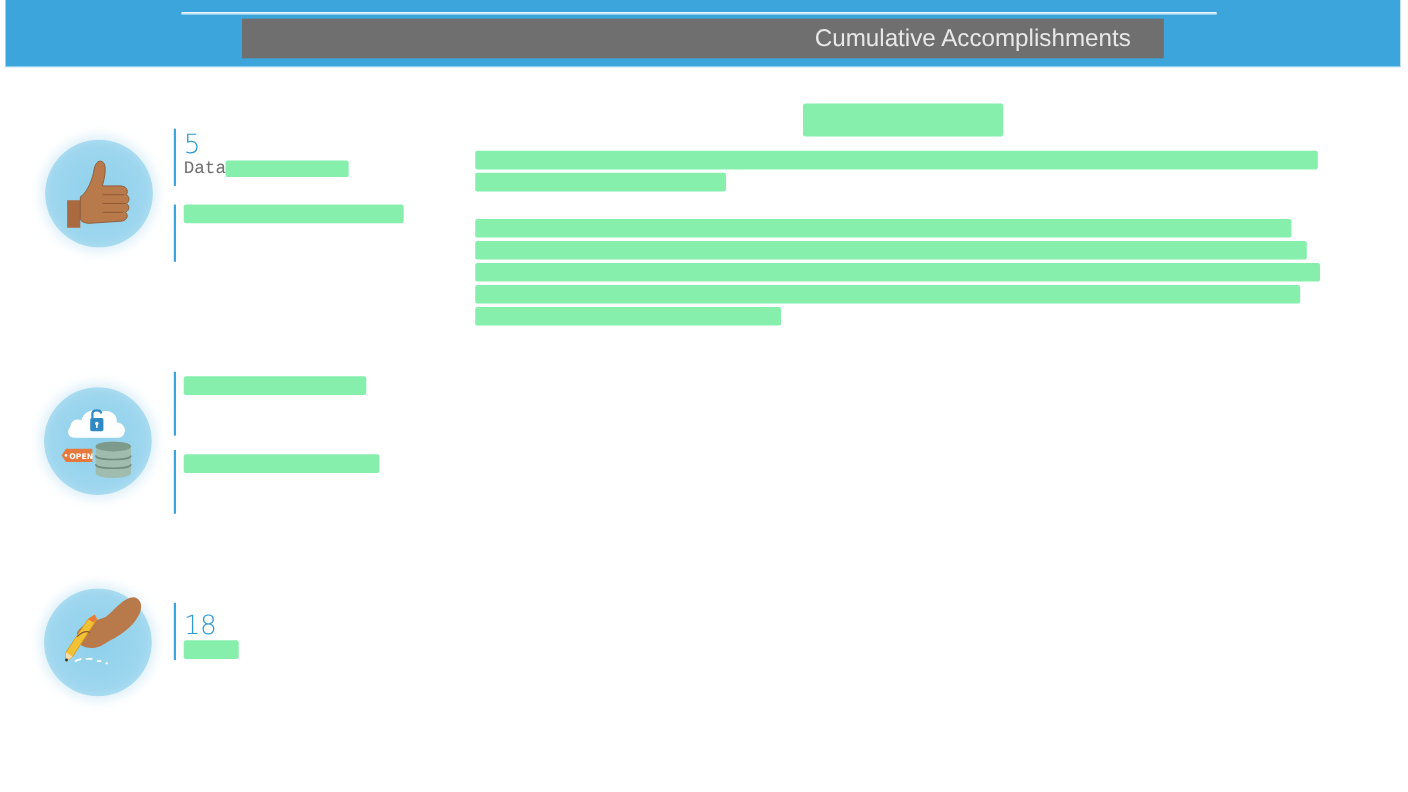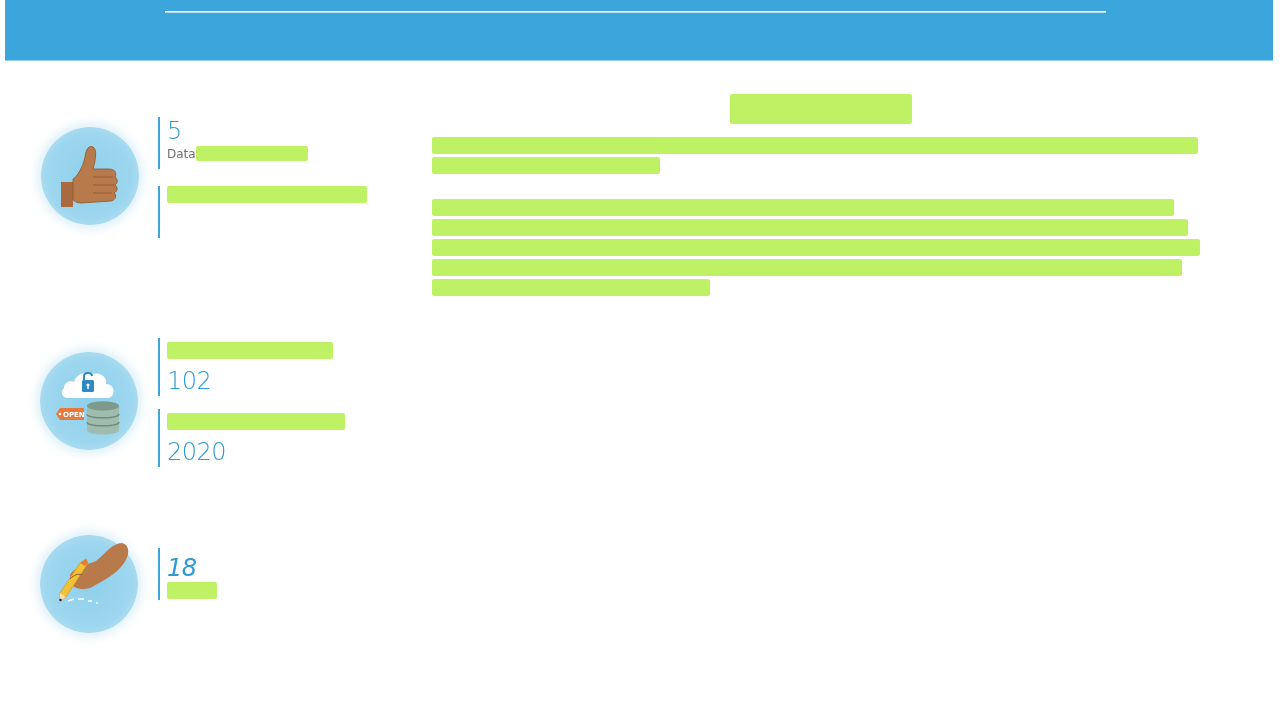--- a/index.html
+++ b/index.html
@@ -17,58 +17,61 @@
     }
     .header-title {
       position: absolute; left: 215px; top: 17px; width: 838px; height: 36px;
       background: #6f6f6f;
       color: #e8e8e8; font-size: 22px; line-height: 36px; text-align: right;
       padding-right: 30px; overflow: hidden; white-space: nowrap;
       font-family: "Liberation Sans", sans-serif; font-weight: 300;
     }
 
     .redact {
-      display: inline-block; background: #bef264; border-radius: 2px;
+      display: inline-block; background: #86efac; border-radius: 2px;
       filter: blur(0.6px); vertical-align: middle; color: transparent;
       overflow: hidden; white-space: nowrap;
     }
 
     .stat-icon {
       position: absolute; width: 98px; height: 98px; border-radius: 50%;
       background: radial-gradient(circle at 50% 50%, #8fd0ec 0%, #9dd6ee 60%, #b8e2f3 85%, #d4eef8 100%);
       box-shadow: 0 0 10px 4px rgba(200,230,245,0.6);
     }
     .stat-icon svg { position: absolute; left: 0; top: 0; }
 
     .stat {
       position: absolute; border-left: 2px solid #3ba5dc; padding-left: 7px;
     }
     .stat-value {
       font-family: "DejaVu Sans", sans-serif; font-size: 24px; color: #2e9ad6;
       line-height: 28px; font-weight: 300; letter-spacing: -0.5px;
     }
     .stat-label {
-      font-size: 12px; color: #707070; line-height: 16px; white-space: nowrap;
+      font-size: 16px; color: #707070; line-height: 16px; white-space: nowrap; font-family: Liberation Mono, monospace;
     }
     .stat-label .prefix { vertical-align: middle; }
     .stat-label .redact { height: 15px; }
     .stat-label-bold .redact { height: 17px; }
 
     .summary-title {
       position: absolute; left: 730px; top: 94px; width: 182px; height: 30px;
     }
     .summary-title .redact { width: 100%; height: 100%; }
     .summary-para { position: absolute; left: 432px; }
     .summary-para .line { display: block; height: 17px; margin-bottom: 3px; }
   </style>
 </head>
 <body>
 
 <div class="header">
   <div class="header-rule"></div>
+  <div class="header-title">
+    <span>Cumulative Accomplishments</span>
+  </div>
 </div>
 
 <div class="stat-icon" style="left:41px; top:127px;">
   <svg width="98" height="98" viewBox="0 0 98 98">
     <path d="M20 55 L32 55 L32 80 L20 80 Z" fill="#a86a3e"></path>
     <path d="M32 52 C36 50 42 40 44 30 C45 22 48 18 52 20 C56 22 55 32 52 42 L68 42 C74 42 76 46 74 50 C77 52 77 56 74 58 C77 60 77 64 73 66 C76 68 75 73 70 74 L40 76 C36 76 32 74 32 72 Z" fill="#b97a4b" stroke="#8a5430" stroke-width="0.8"></path>
     <path d="M52 50 L72 50 M52 58 L73 58 M52 66 L71 66" stroke="#8a5430" stroke-width="0.8" fill="none"></path>
   </svg>
 </div>
 <div class="stat" style="left:158px; top:117px; height:52px;">
@@ -96,42 +99,40 @@
     <ellipse cx="63" cy="54" rx="16" ry="4.5" fill="#8aa89a"></ellipse>
     <path d="M47 54 L47 78 C47 84 79 84 79 78 L79 54" fill="#9fbcae"></path>
     <path d="M47 62 C47 67 79 67 79 62 M47 70 C47 75 79 75 79 70" stroke="#6e8a7c" stroke-width="1.4" fill="none"></path>
     <ellipse cx="63" cy="54" rx="16" ry="4.5" fill="#7d9a8c"></ellipse>
   </svg>
 </div>
 <div class="stat" style="left:158px; top:338px; height:58px;">
   <div class="stat-label stat-label-bold" style="margin-top:4px; margin-bottom:8px;">
     <span class="redact" style="width:166px;">[redacted]</span>
   </div>
-  <div class="stat-value">102</div>
 </div>
 <div class="stat" style="left:158px; top:409px; height:58px;">
   <div class="stat-label stat-label-bold" style="margin-top:4px; margin-bottom:8px;">
     <span class="redact" style="width:178px;">[redacted]</span>
   </div>
-  <div class="stat-value">2020</div>
 </div>
 
 <div class="stat-icon" style="left:40px; top:535px;">
   <svg width="98" height="98" viewBox="0 0 98 98">
     <path d="M30 40 C34 32 46 30 56 26 C64 20 72 8 82 8 C90 10 90 20 84 28 C76 40 62 46 52 52 C44 56 34 54 30 48 Z" fill="#b97a4b"></path>
     <path d="M40 28 L46 24 L48 28 L26 62 L20 66 L20 58 Z" fill="#f2c236" stroke="#d99a1a" stroke-width="0.8"></path>
     <path d="M40 28 L46 24 L48 28 L45 31 Z" fill="#e57a3c"></path>
     <path d="M20 58 L20 66 L26 62 Z" fill="#f5ddb0"></path>
     <circle cx="20.5" cy="65" r="1.3" fill="#333"></circle>
     <path d="M30 44 C34 40 38 38 42 40" stroke="#8a5430" stroke-width="1" fill="none"></path>
     <path d="M28 66 L34 64 M38 64 L44 64 M48 66 L52 66 M56 68 L58 68" stroke="#ffffff" stroke-width="1.5"></path>
   </svg>
 </div>
 <div class="stat" style="left:158px; top:548px; height:52px;">
-  <div class="stat-value" style="margin-top:6px;font-style:italic;">18</div>
+  <div class="stat-value" style="margin-top:6px;">18</div>
   <div class="stat-label stat-label-bold">
     <span class="redact" style="width:50px;">[redacted]</span>
   </div>
 </div>
 
 <div class="summary-title">
   <span class="redact">[redacted]</span>
 </div>
 
 <div class="summary-para" style="top:137px;">

